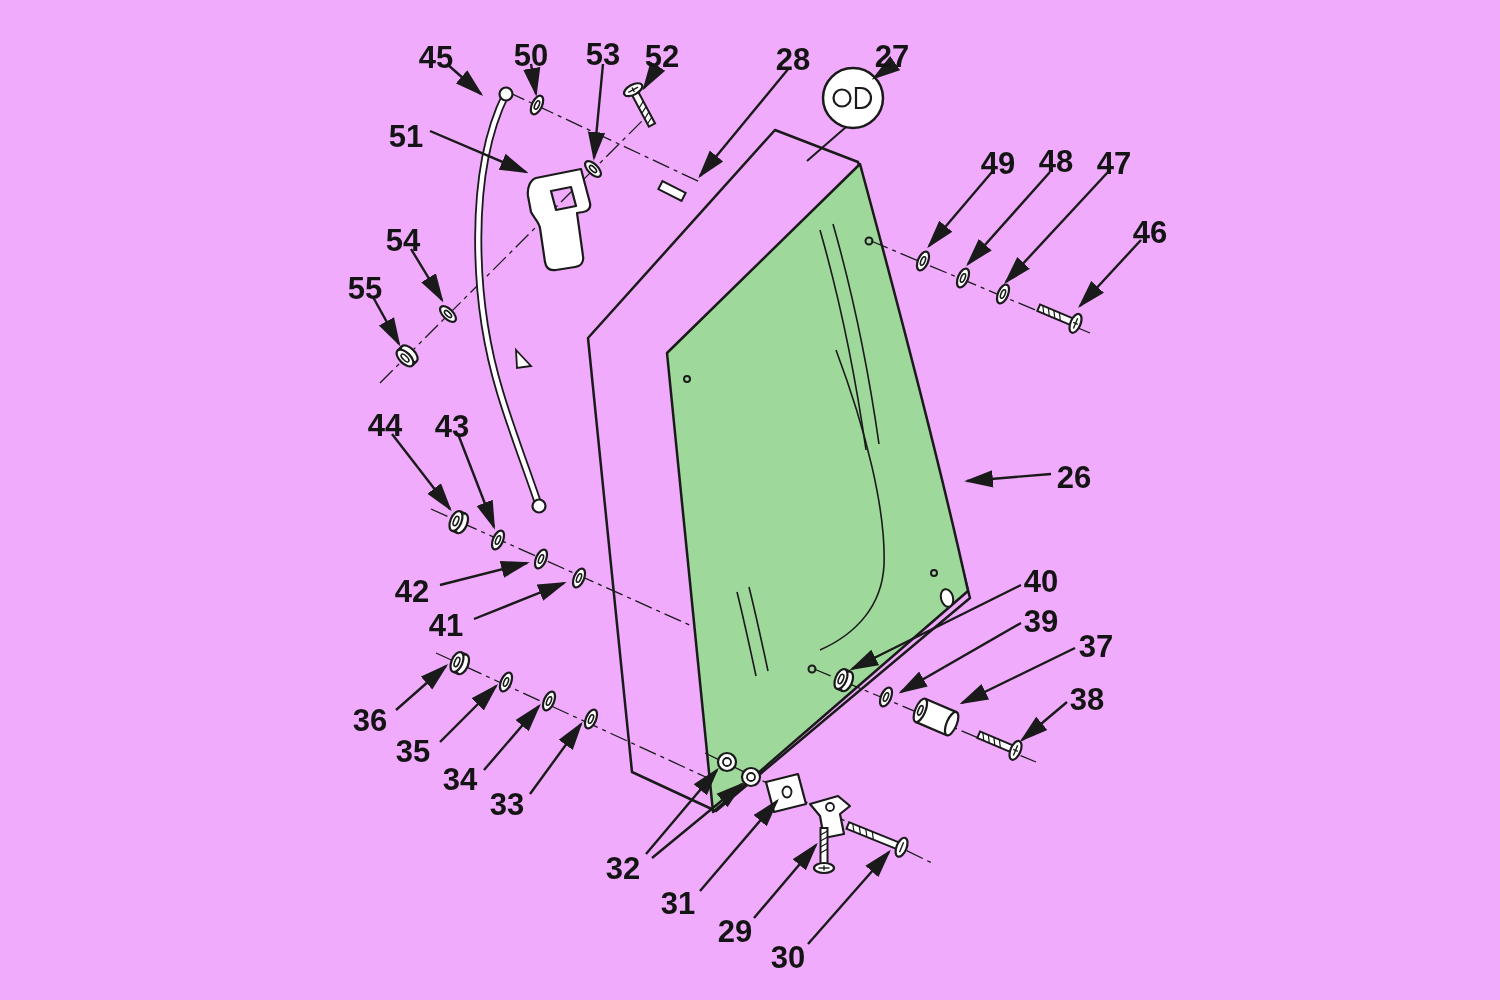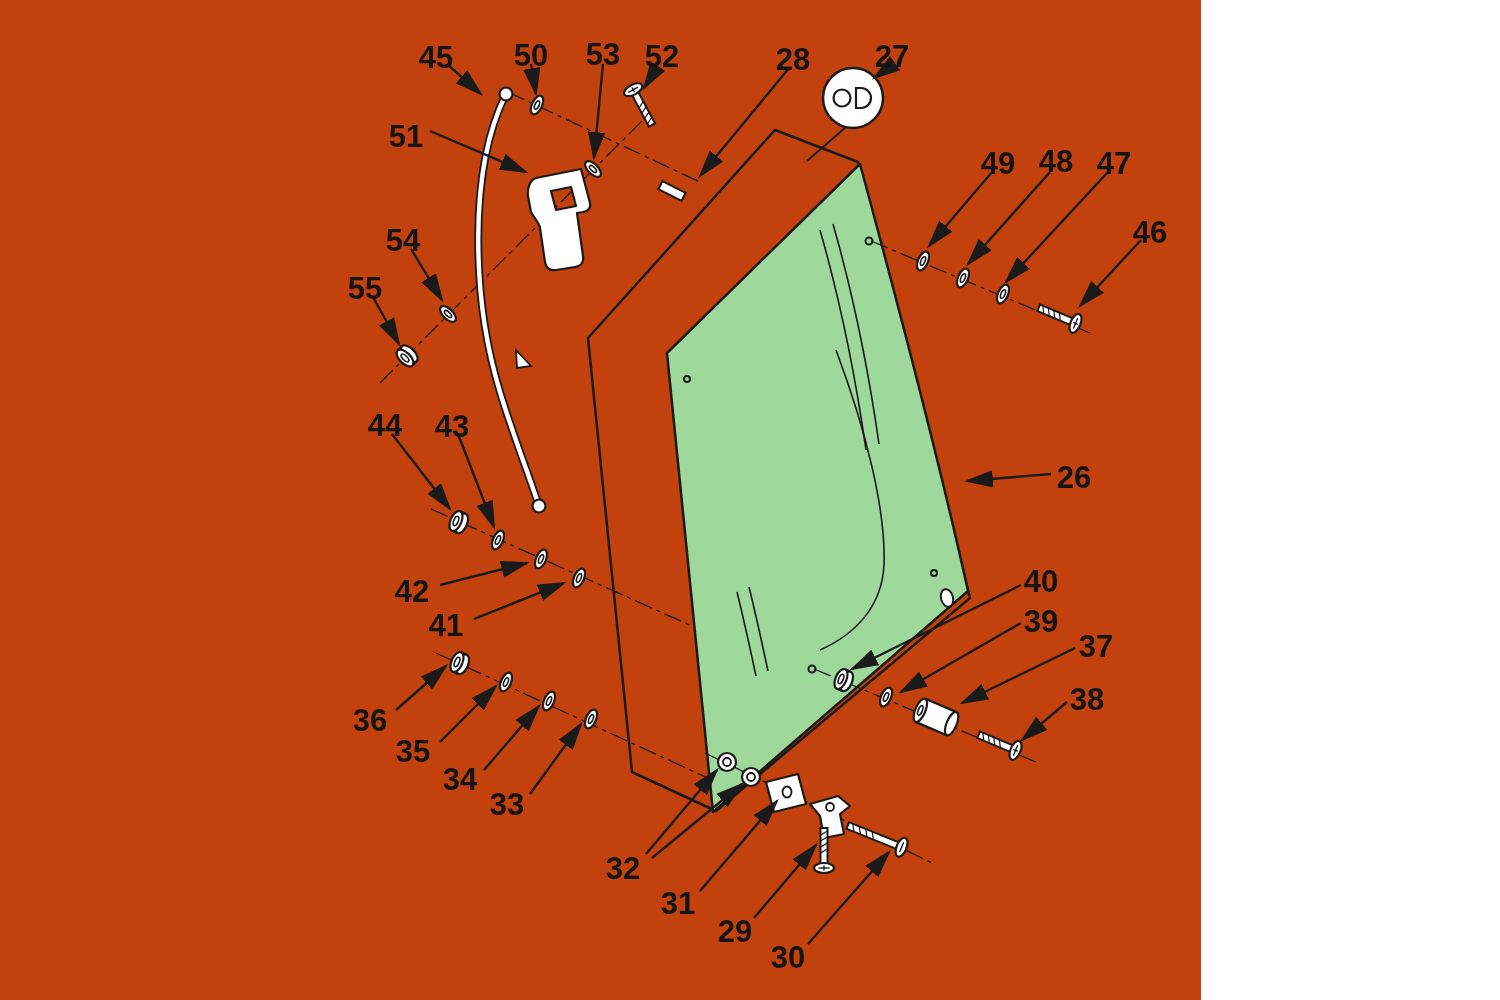--- a/index.html
+++ b/index.html
@@ -1,16 +1,16 @@
 <!DOCTYPE html>
 <html><head>
 <meta charset="utf-8">
 <style>
   html,body{margin:0;padding:0;background:#ffffff;}
-  .stage{position:relative;width:1201px;height:1000px;background:#c2410c;overflow:hidden;
+  .stage{position:relative;width:1500px;height:1000px;background:#f0abfc;overflow:hidden;
          font-family:"Liberation Sans",sans-serif;}
   svg{position:absolute;left:0;top:0;}
   .callout{font-family:"Liberation Sans",sans-serif;font-size:31px;font-weight:700;fill:#141414;}
   .axis{stroke:#1a1a1a;stroke-width:1.3;stroke-dasharray:18 5 4 5;fill:none;}
   .lead{stroke:#1a1a1a;stroke-width:2.4;fill:none;}
   .edge{stroke:#1a1a1a;fill:none;}
   .refl{stroke:#1a1a1a;stroke-width:1.6;fill:none;}
 </style>
 </head>
 <body>

